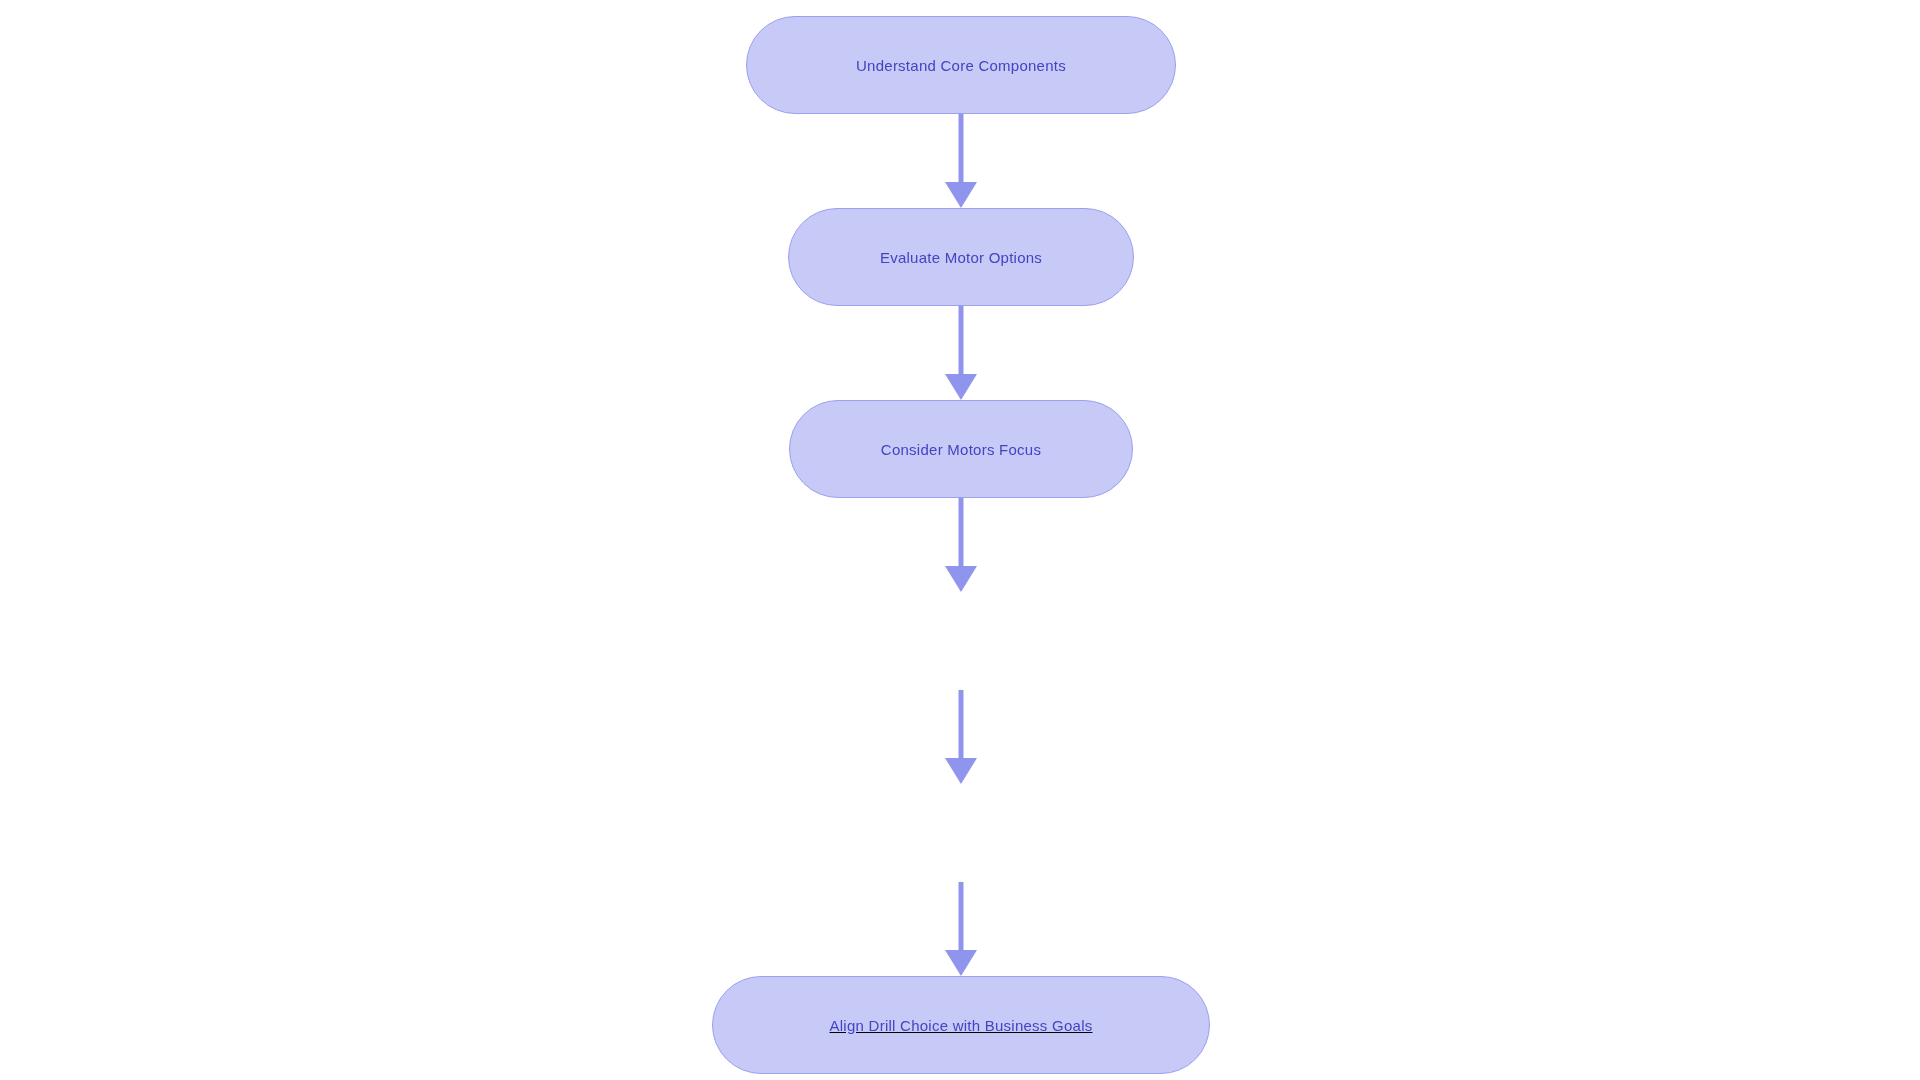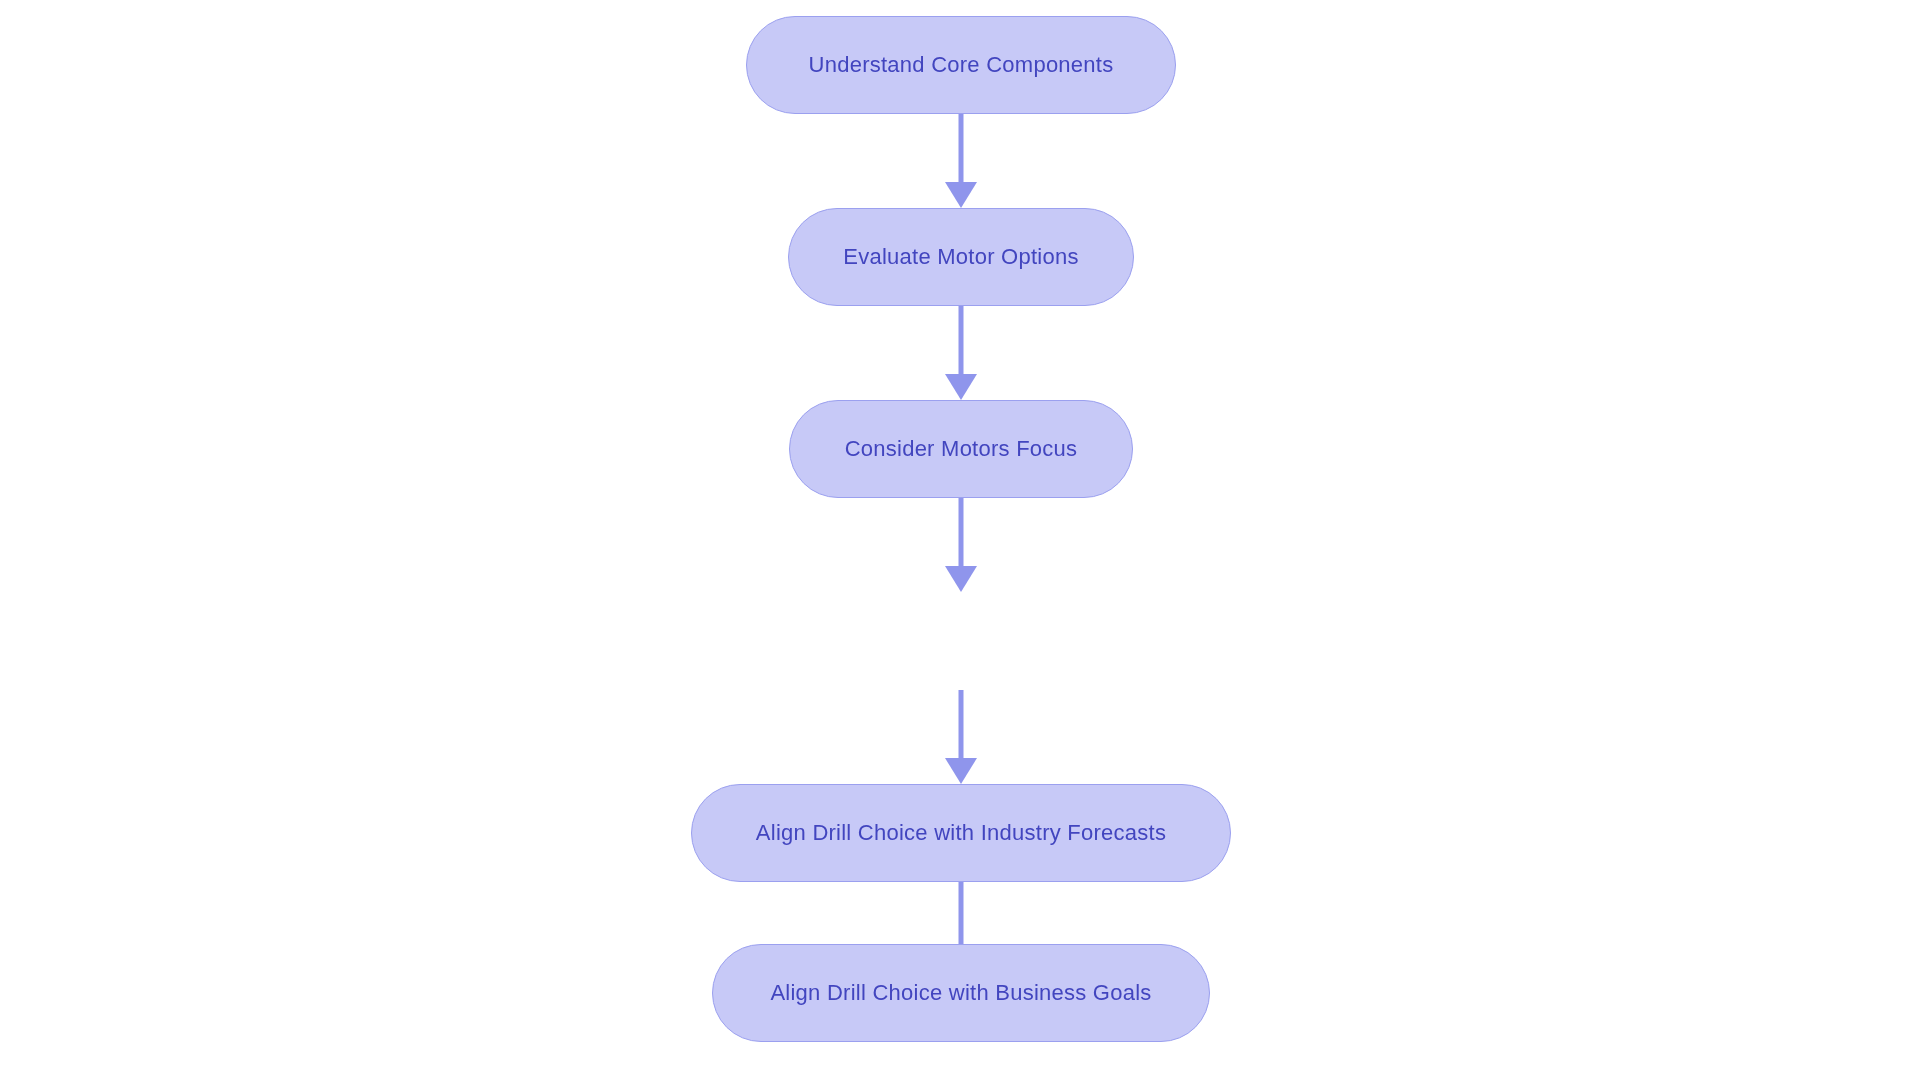--- a/index.html
+++ b/index.html
@@ -29,21 +29,21 @@
     border-radius: 49px;
     background: var(--node-fill);
     border: 1.6px solid var(--node-border);
     display: flex;
     align-items: center;
     justify-content: center;
     text-align: center;
   }
   .node .label {
     color: var(--node-text);
-    font-size: 22px;
+    font-size: 15px;
     letter-spacing: 0.25px;
     white-space: nowrap;
     padding: 0 30px;
   }
   .arrow {
     position: absolute;
     left: 961px;
     transform: translateX(-50%);
     width: 34px;
     height: 94px;
@@ -99,26 +99,23 @@
     <div class="stem"></div>
     <div class="head"></div>
   </div>
 
 
   <div class="arrow" style="top:690px;">
     <div class="stem"></div>
     <div class="head"></div>
   </div>
 
-  <div class="node" style="top:784px; width:540px;">
-    <span class="label">Align Drill Choice with Industry Forecasts</span>
-  </div>
 
   <div class="arrow" style="top:882px;">
     <div class="stem"></div>
     <div class="head"></div>
   </div>
 
-  <div class="node" style="top:944px; width:498px;">
+  <div class="node" style="top:976px; width:498px;text-decoration:underline;">
     <span class="label">Align Drill Choice with Business Goals</span>
   </div>
 
 </div>
 
 </body></html>

